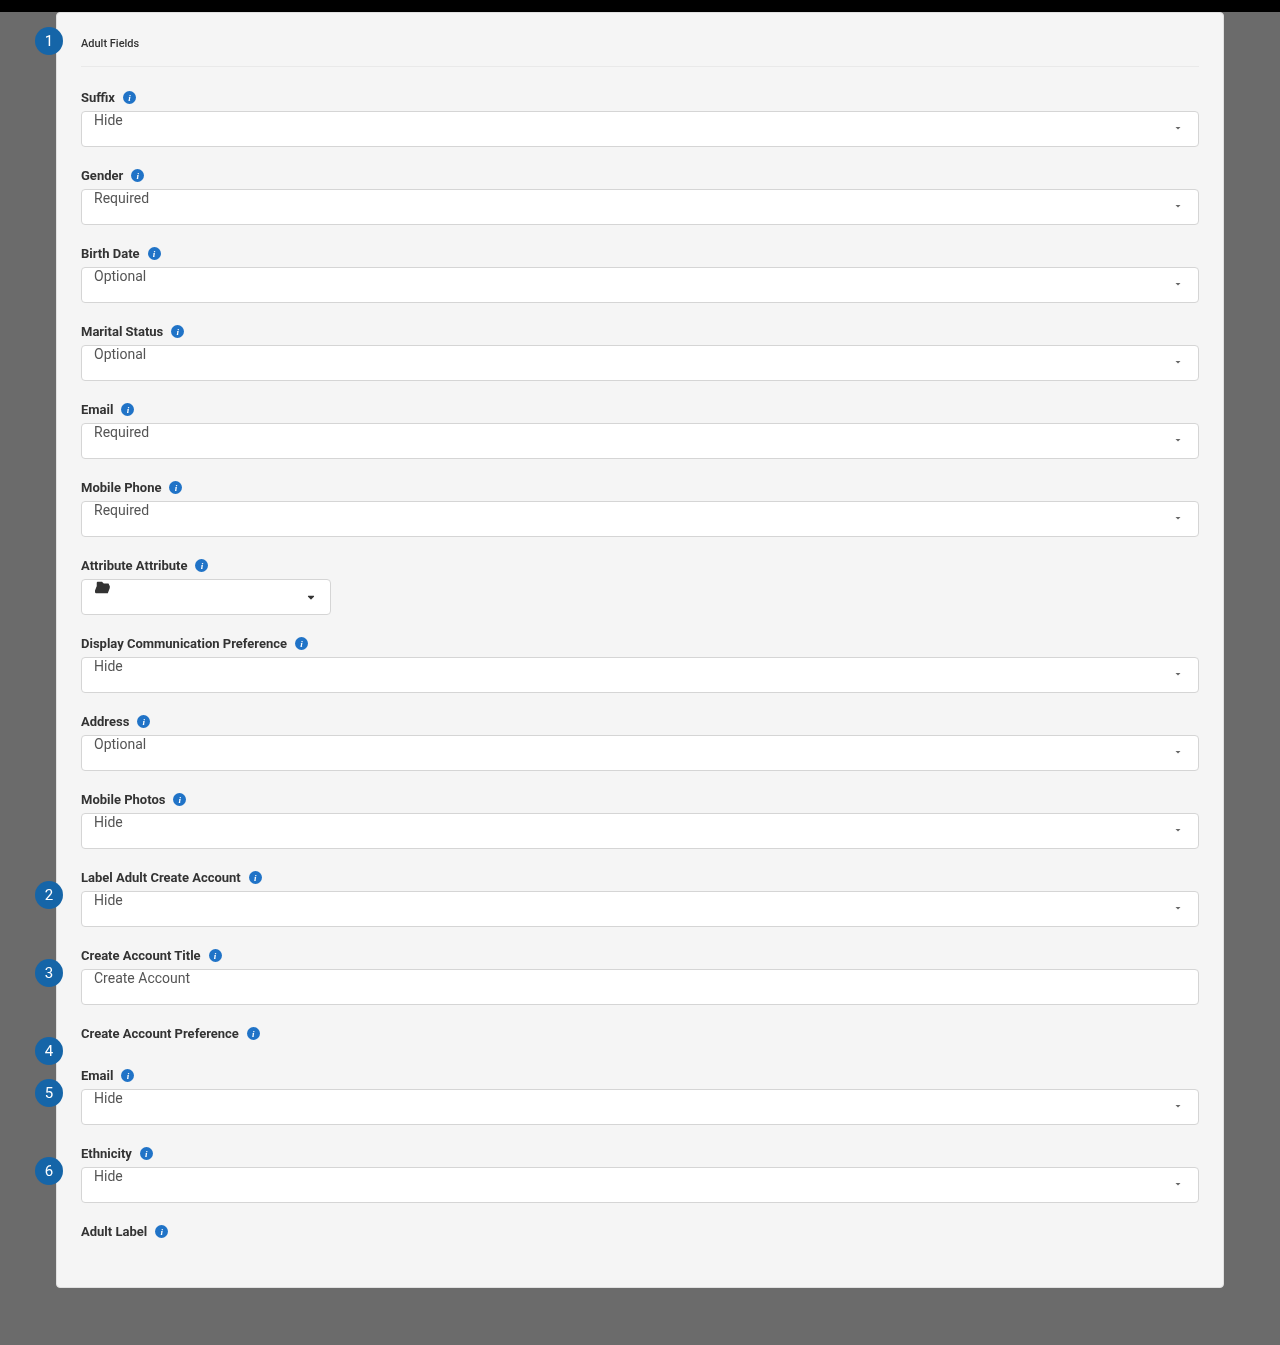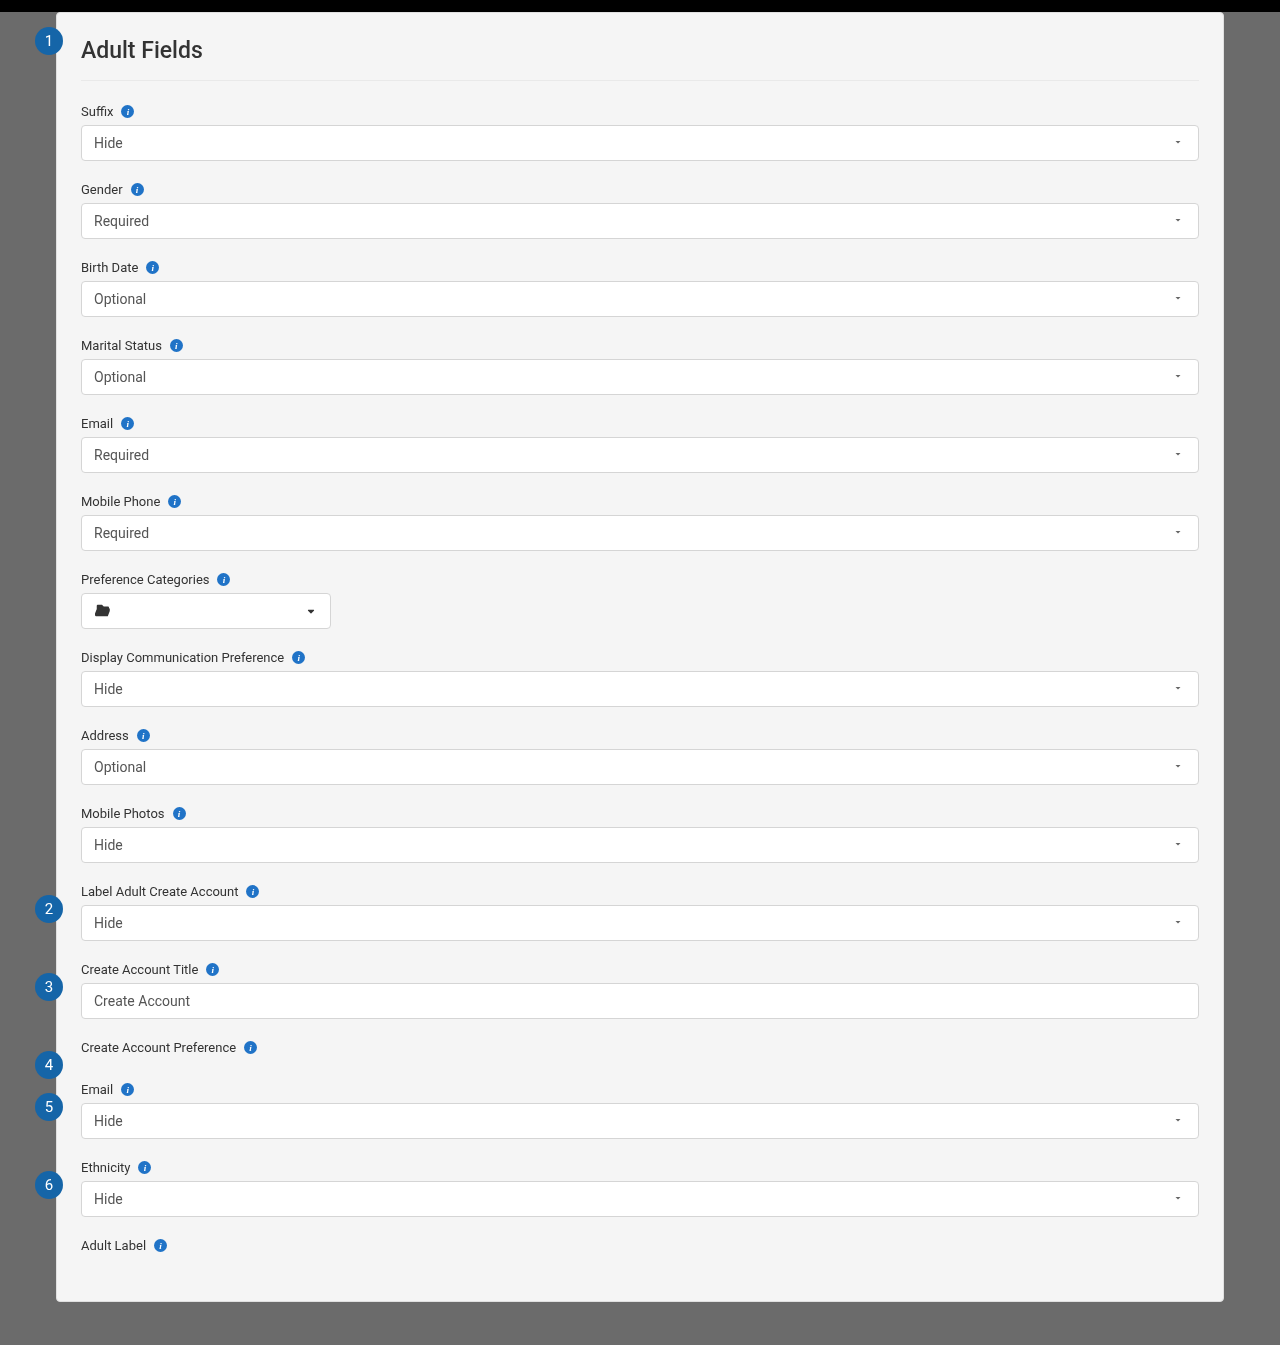--- a/index.html
+++ b/index.html
@@ -25,33 +25,33 @@
     }
     .card {
       background: #f5f5f5;
       border: 1px solid #e0e0e0;
       border-radius: 4px;
       position: relative;
       margin-top: -88px;
       padding: 16px 24px 24px 24px;
     }
     .card-title {
-      font-size: 23px;
+      font-size: 11px;
       color: #333;
       padding: 8px 0 16px 0;
       border-bottom: 1px solid #e9e9e9;
       margin-bottom: 20px;
       font-weight: 500;
     }
     .form-group {
       margin-bottom: 18px;
     }
     .form-label {
       font-size: 13px;
-      font-weight: 400;
+      font-weight: 700;
       color: #333;
       display: inline-block;
       margin-bottom: 6px;
     }
     .info-icon {
       display: inline-flex;
       align-items: center;
       justify-content: center;
       width: 13px;
       height: 13px;
@@ -66,21 +66,20 @@
       margin-left: 4px;
       cursor: help;
     }
     .select-wrapper, .text-wrapper {
       position: relative;
       background: #fff;
       border: 1px solid #d5d5d5;
       border-radius: 4px;
       height: 36px;
       display: flex;
-      align-items: center;
       padding: 0 12px;
       font-size: 14px;
       color: #555;
       cursor: pointer;
     }
     .text-wrapper {
       cursor: text;
     }
     .select-wrapper .chevron {
       position: absolute;
@@ -203,21 +202,21 @@
       <span class="info-icon">i</span>
       <div class="select-wrapper">
         <span>Required</span>
         <span class="chevron"><svg viewBox="0 0 24 24">
               <path d="M7 10l5 5 5-5z"></path>
             </svg></span>
       </div>
     </div>
 
     <div class="form-group">
-      <label class="form-label">Preference Categories</label>
+      <label class="form-label">Attribute Attribute</label>
       <span class="info-icon">i</span>
       <div class="select-wrapper folder-select">
         <span class="folder-icon">
           <svg viewBox="0 0 576 512">
               <path d="M572.7 292.1L500 480H64c-17.7 0-32-14.3-32-32V384l68.3-171c6-15 20.5-24.9 36.7-24.9H544c22.8 0 38.3 23.1 28.7 43.9zM152 256l-56 140V96c0-17.7 14.3-32 32-32h160l64 64h160c17.7 0 32 14.3 32 32v32H137c-16.2 0-30.7 9.9-36.7 24.9L96 256z"></path>
             </svg>
         </span>
         <span class="caret">
           <svg viewBox="0 0 320 512">
               <path d="M31 192h258c28 0 42 34 22 54L182 375c-12 12-32 12-45 0L9 246c-20-20-6-54 22-54z"></path>

